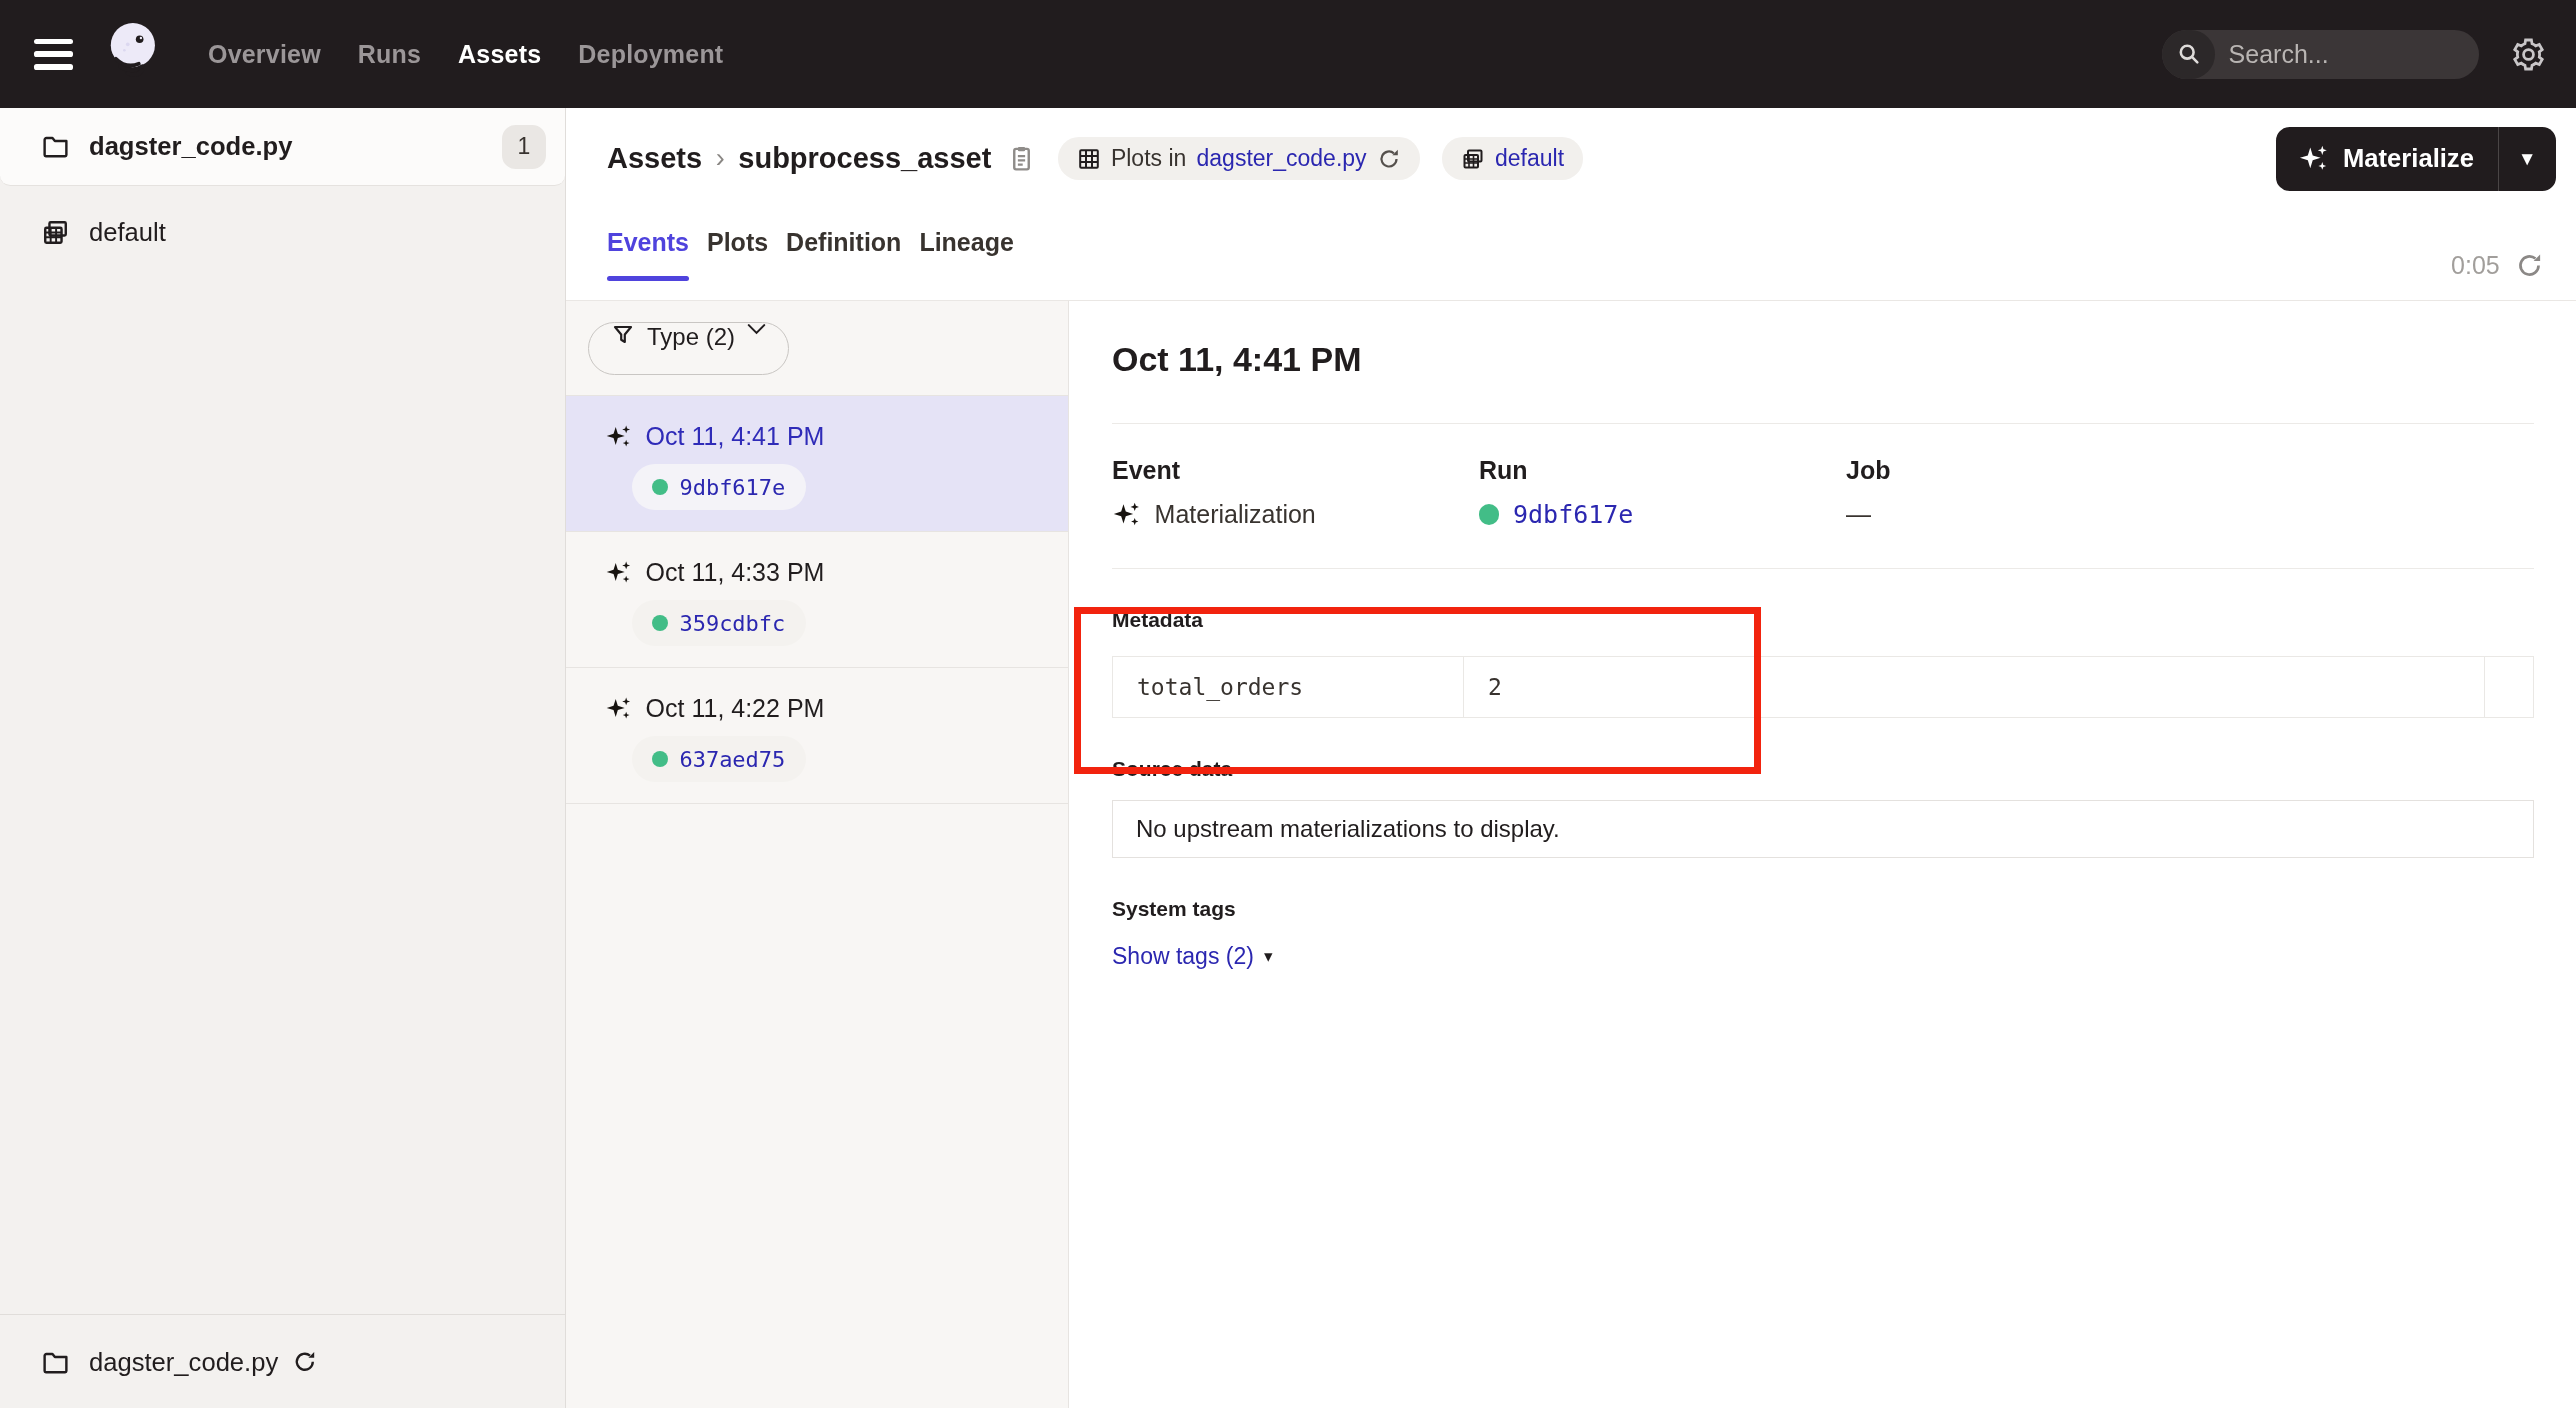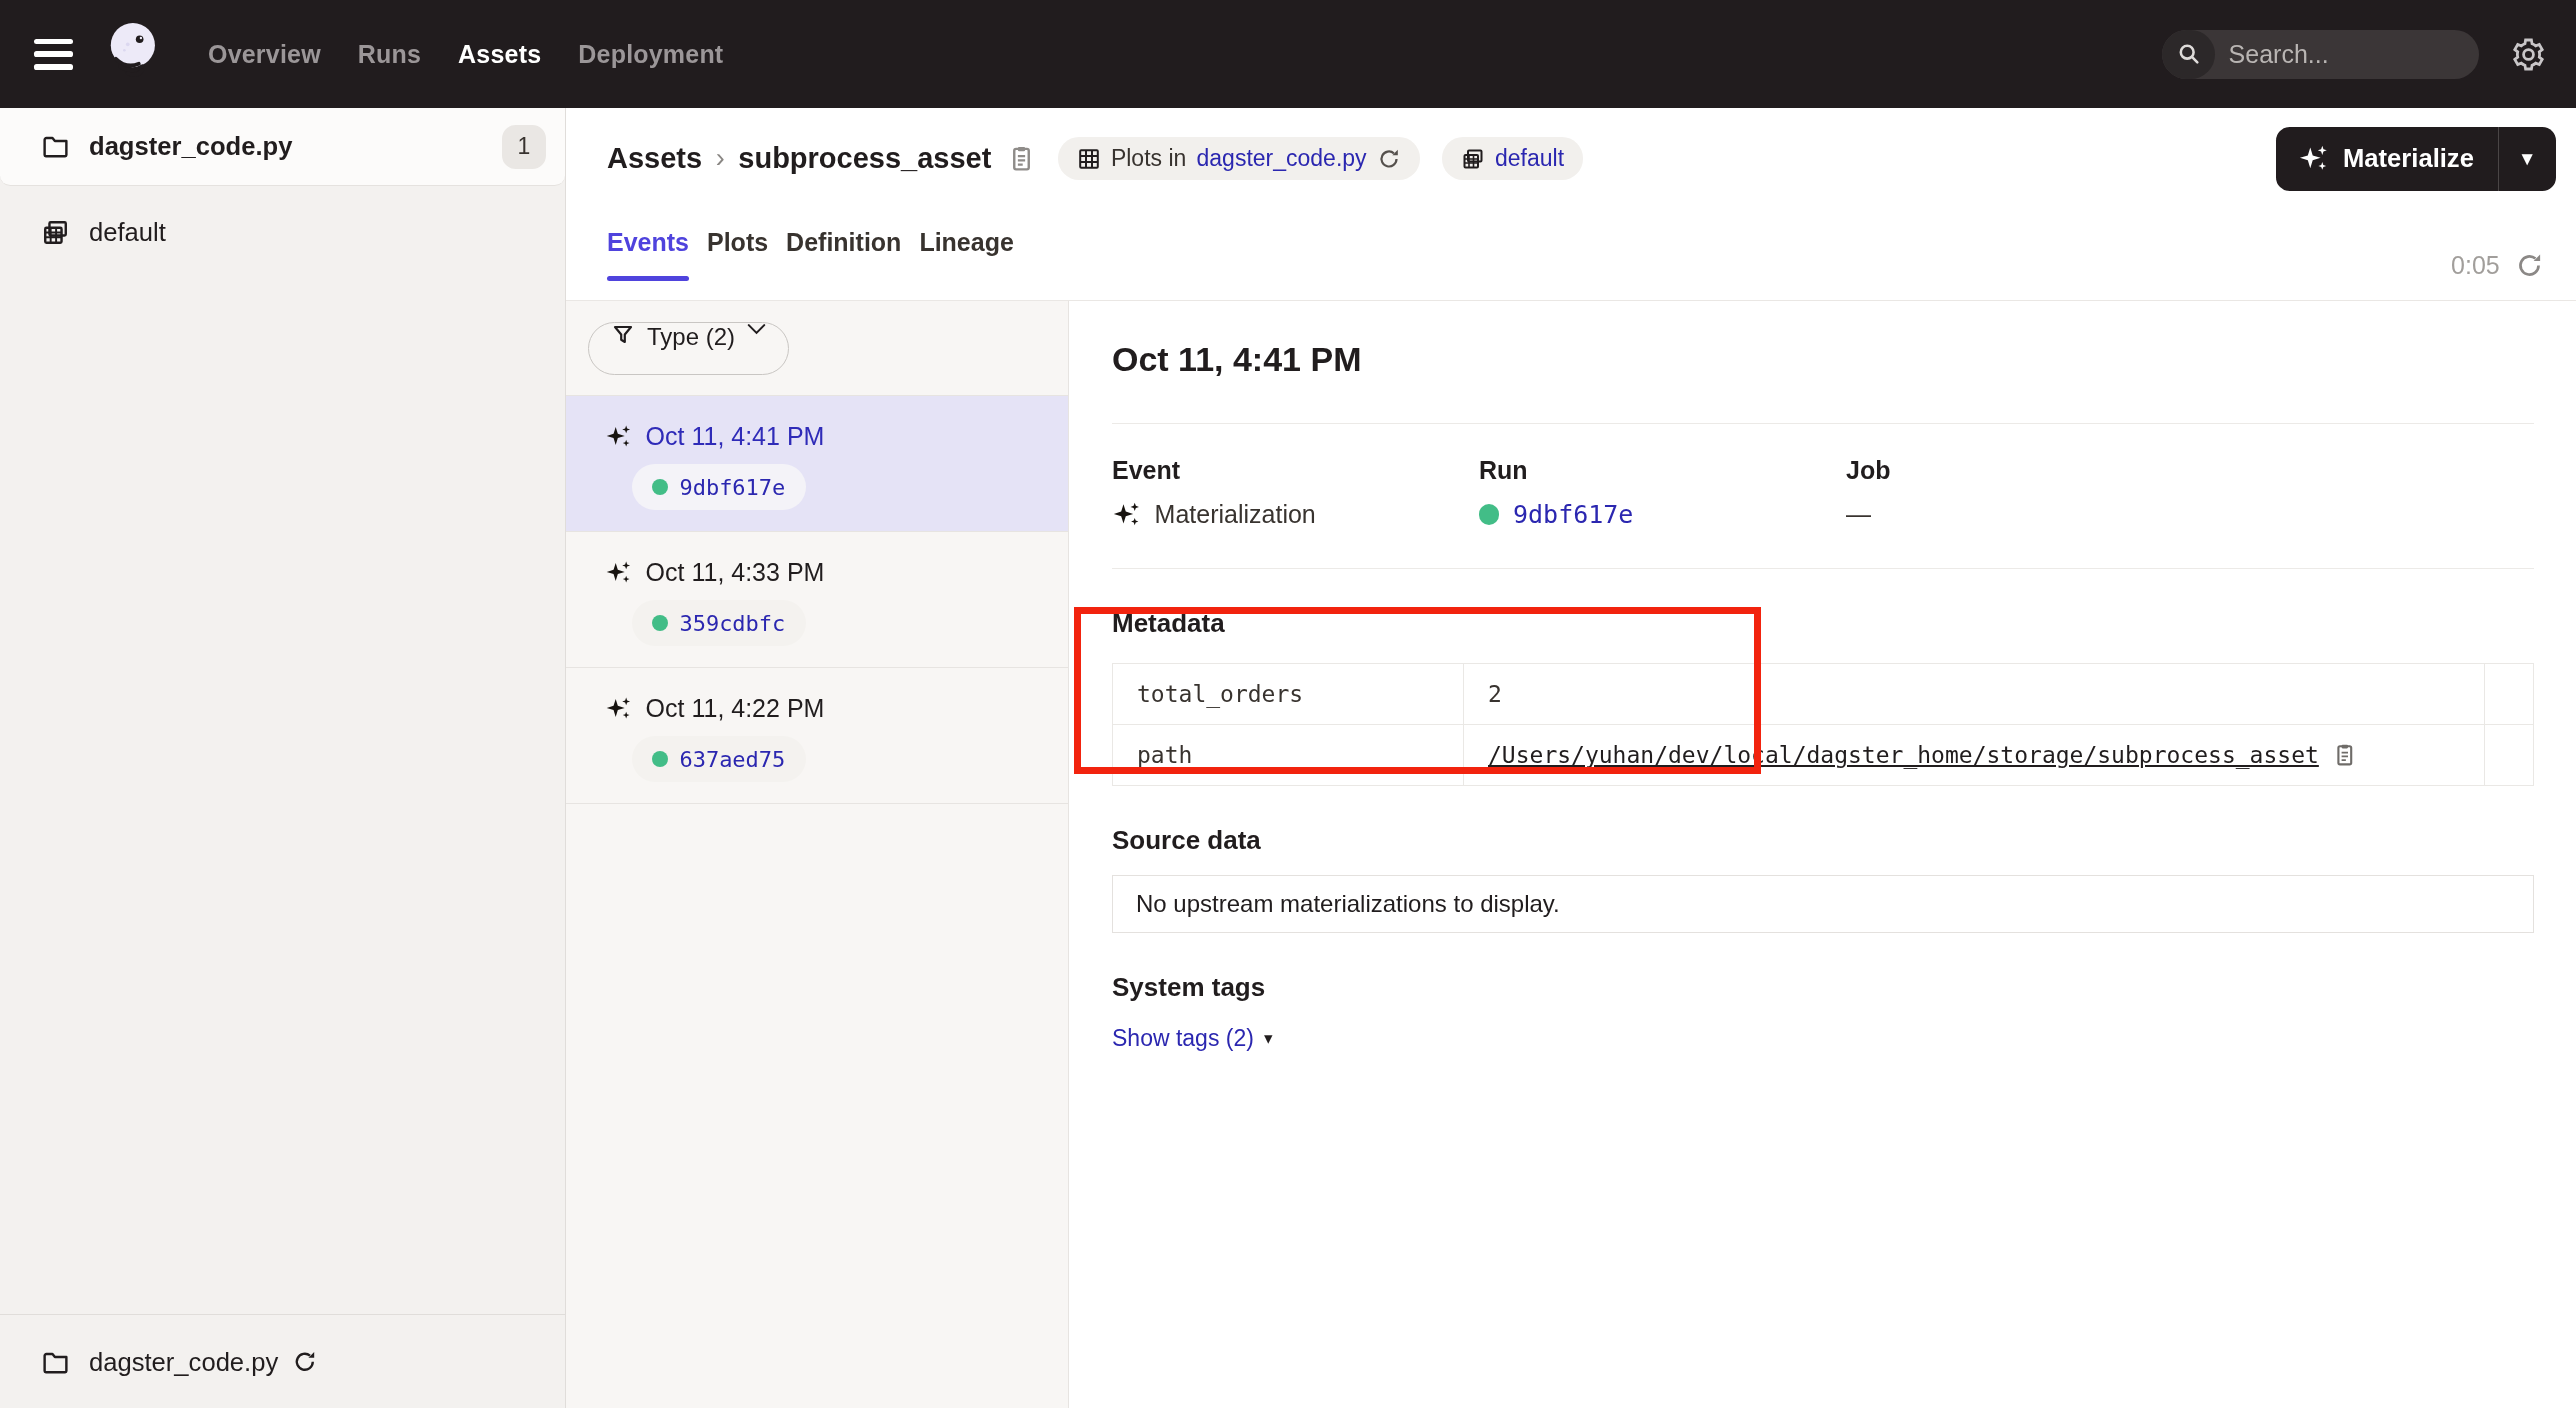--- a/index.html
+++ b/index.html
@@ -123,21 +123,21 @@
   .divider { height:0.9px; background:#eceae7; margin:0; }
   .div1 { margin-top:44px; }
   .infogrid { display:flex; margin-top:32px; }
   .infocol { width:367px; }
   .infocol .lbl { font-size:25px; font-weight:700; color:#211d1e; }
   .infocol .val { margin-top:15.3px; display:flex; align-items:center; gap:13.6px; font-size:25px; color:#38332f; }
   .infocol .val .sparkle { width:29px; height:29px; color:#17130f; }
   .infocol .rundot-lg { width:20.4px; height:20.4px; border-radius:50%; background:#42bd87; }
   .infocol .runlink { font-size:25px; color:#2b27b0; cursor:pointer; }
   .div2 { margin-top:39px; }
-  .sectionhead { font-size:26px; font-weight:700; color:#211d1e; margin-top:39px; }
+  .sectionhead { font-size:21px; font-weight:700; color:#211d1e; margin-top:39px; }
   .metatable { width:100%; border-collapse:collapse; margin-top:24px; table-layout:fixed; }
   .metatable td { border:0.9px solid #eae8e5; height:61px; vertical-align:middle; padding:0 0 0 24px; font-size:23px; color:#38332f; }
   .metatable col.c1 { width:351px; }
   .metatable col.c3 { width:49px; }
   .pathcell { display:flex; align-items:center; gap:13.6px; }
   .pathlink { color:#211d1e; text-decoration:underline; cursor:pointer; }
   .copy-sm { width:25.6px; height:25.6px; color:#6f6c69; cursor:pointer; flex:0 0 auto; }
   .sourcebox { margin-top:19px; border:0.9px solid #e4e1de; height:58px; display:flex; align-items:center; padding-left:23px; font-size:24px; color:#211d1e; }
   .showtags { margin-top:22px; display:inline-flex; align-items:center; gap:10.2px; cursor:pointer; }
   .showtags .txt { font-size:23px; color:#2b27b0; }
@@ -402,32 +402,20 @@
         <col class="c1">
         <col class="c2">
         <col class="c3">
       </colgroup>
     <tbody>
         <tr>
       <td class="mono">total_orders</td>
       <td class="mono">2</td>
       <td></td>
     </tr>
-    <tr>
-      <td class="mono">path</td>
-      <td>
-        <div class="pathcell">
-          <span class="pathlink mono">/Users/yuhan/dev/local/dagster_home/storage/subprocess_asset</span>
-          <svg class="copy-sm" viewBox="0 0 30 30" width="25.6" height="25.6">
-                <use href="#i-clipboard"></use>
-              </svg>
-        </div>
-      </td>
-      <td></td>
-    </tr>
   </tbody>
     </table>
 
   <h2 class="sectionhead">Source data</h2>
   <div class="sourcebox">
     <span>No upstream materializations to display.</span>
   </div>
 
   <h2 class="sectionhead">System tags</h2>
   <div class="showtags">

